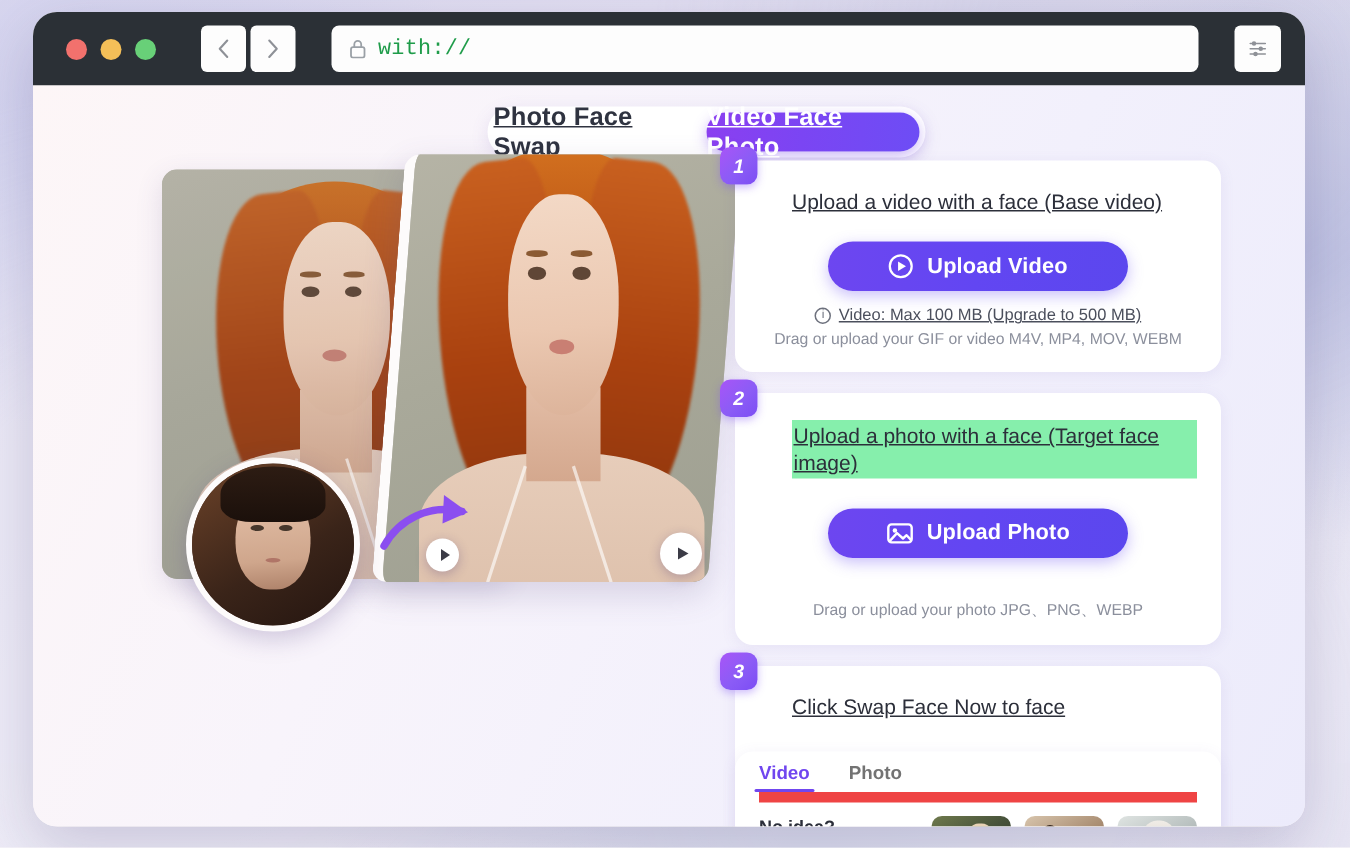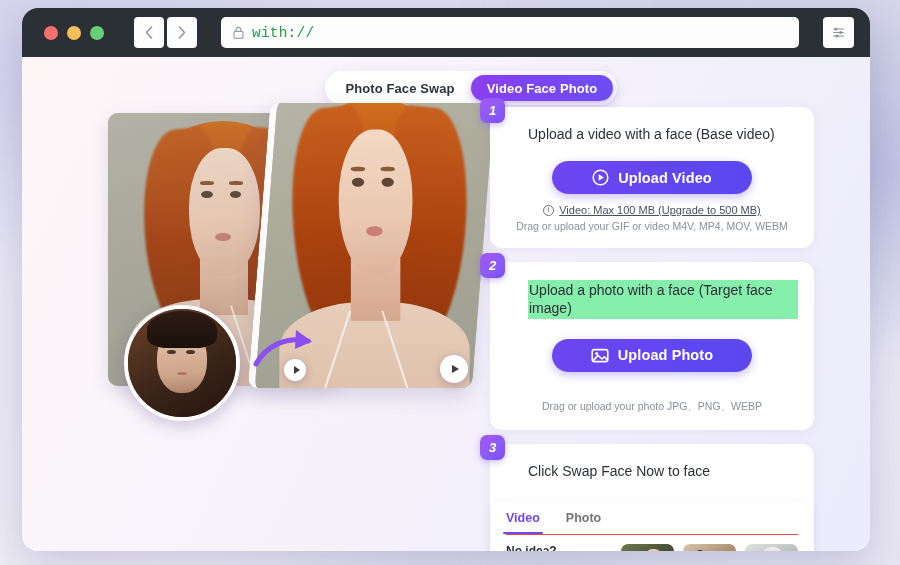--- a/index.html
+++ b/index.html
@@ -63,21 +63,21 @@
 
   
   .tabwrap {
     position:absolute; left:303px; top:14px; width:292px; height:34px;
     background:#ffffff; border-radius:19px;
     box-shadow:0 3px 12px rgba(110,90,180,.14);
     display:flex; align-items:center; padding:4px;
   }
   .tab {
     flex:1; height:100%; display:flex; align-items:center; justify-content:center;
-    font-size:13px; font-weight:700; color:#2f3340; border-radius:16px; letter-spacing:.1px;
+    font-size:17px; font-weight:700; color:#2f3340; border-radius:16px; letter-spacing:.1px;text-decoration:underline;
   }
   .tab.active {
     background:linear-gradient(95deg,#8b3ff0 0%,#7b45f3 45%,#6d4df5 100%);
     color:#ffffff;
     box-shadow:0 3px 9px rgba(120,70,235,.38);
   }
 
   
   .demo { position:absolute; left:62px; top:52px; width:396px; height:295px; }
   .shot {
@@ -197,21 +197,21 @@
   }
   .badge {
     position:absolute; left:-10px; top:-9px; width:25px; height:25px;
     border-radius:7px;
     background:linear-gradient(135deg,#a855f7 0%,#8b5cf6 55%,#7c4df4 100%);
     color:#fff; font-size:13px; font-weight:700; font-style:italic;
     display:flex; align-items:center; justify-content:center;
     box-shadow:0 2px 6px rgba(124,77,244,.38);
   }
   .card-title {
-    font-size:14px; color:#2c2f3a; margin:0 0 2px 22px; line-height:1.3;
+    font-size:14px; color:#2c2f3a; margin:0 0 2px 22px; line-height:1.3;text-decoration:underline;
   }
   .card-title.sel { background:#86efac; display:inline-block; padding:1px 1px; }
   .btn {
     display:flex; align-items:center; justify-content:center; gap:9px;
     height:33px; width:200px; margin:18px auto 0; border-radius:17px;
     background:linear-gradient(95deg,#6d46f0 0%,#6246f2 50%,#5b47ee 100%);
     color:#ffffff; font-size:14.5px; font-weight:700; letter-spacing:.1px;
     box-shadow:0 3px 10px rgba(98,70,242,.35);
   }
   .btn.disabled {
@@ -232,21 +232,21 @@
     font-size:8px; line-height:1; color:#6d717d;
   }
 
   
   .gallery {
     position:absolute; left:468px; top:444px; width:324px; height:80px;
     background:#fff; border-radius:12px 12px 0 0;
     box-shadow:0 2px 10px rgba(110,90,180,.09);
     padding:0 16px; overflow:hidden;
   }
-  .gtabs { display:flex; gap:26px; border-bottom:1px solid #ef4444; height:34px; align-items:center; }
+  .gtabs { display:flex; gap:26px; border-bottom:7px solid #ef4444; height:34px; align-items:center; }
   .gtab { font-size:12.5px; font-weight:700; color:#737373; position:relative; height:100%; display:flex; align-items:center; }
   .gtab.on { color:#7046ef; }
   .gtab.on:after {
     content:""; position:absolute; left:-3px; right:-3px; bottom:0; height:2.5px;
     background:#7046ef; border-radius:2px;
   }
   .grow { display:flex; align-items:flex-start; gap:10px; padding-top:9px; }
   .gtext { flex:1; }
   .gtext .t1 { font-size:12px; font-weight:700; color:#2c2f3a; }
   .thumbs { display:flex; gap:9px; }

